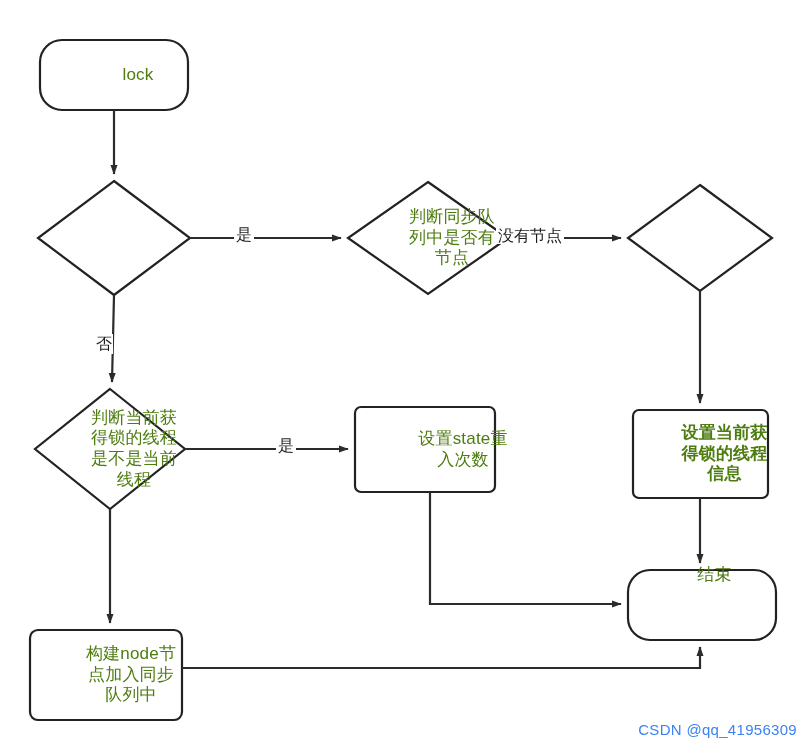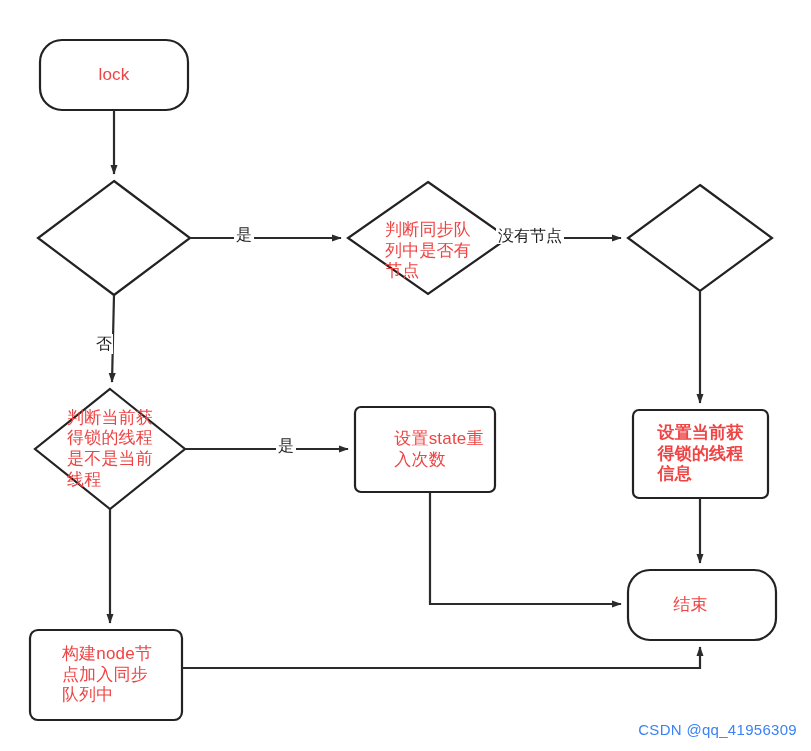--- a/index.html
+++ b/index.html
@@ -34,27 +34,28 @@
     stroke: #2b2b2b;
     stroke-width: 2.2;
     stroke-linejoin: miter;
     stroke-linecap: butt;
   }
   .node-label {
     position: absolute;
     display: flex;
     align-items: center;
     justify-content: center;
-    text-align: left;
-    color: #ef4444;
+    text-align: center;
+    color: #4d7c0f;
     font-size: 17px;
     line-height: 1.22;
     letter-spacing: 0.2px;
     white-space: pre-line;
     pointer-events: none;
+    padding-left: 24px;
   }
   .edge-label {
     position: absolute;
     color: #1c1c1c;
     font-size: 16px;
     line-height: 1;
     text-align: center;
     white-space: nowrap;
     background: #ffffff;
     padding: 0 2px;
@@ -119,42 +120,42 @@
     <path class="conn" d="M430,492 L430,604 L621,604" marker-end="url(#arrow)"></path>
 
     <path class="conn" d="M700,498 L700,563" marker-end="url(#arrow)"></path>
 
     <path class="conn" d="M182,668 L700,668 L700,647" marker-end="url(#arrow)"></path>
   </svg>
 
   <div class="node-label" style="left:40px; top:40px; width:148px; height:70px;">lock</div>
 
 
-  <div class="node-label" style="left:353px; top:207px; width:150px; height:88px;">判断同步队
+  <div class="node-label" style="left:353px; top:194px; width:150px; height:88px;">判断同步队
 列中是否有
 节点</div>
 
 
   <div class="node-label" style="left:38px; top:396px; width:144px; height:106px;">判断当前获
 得锁的线程
 是不是当前
 线程</div>
 
   <div class="node-label" style="left:355px; top:407px; width:168px; height:85px;">设置state重
 入次数</div>
 
   <div class="node-label" style="left:633px; top:410px; width:135px; height:88px;font-weight:bold;">设置当前获
 得锁的线程
 信息</div>
 
   <div class="node-label" style="left:30px; top:630px; width:154px; height:90px;">构建node节
 点加入同步
 队列中</div>
 
-  <div class="node-label" style="left:628px; top:570px; width:125px; height:70px;">结束</div>
+  <div class="node-label" style="left:628px; top:540px; width:125px; height:70px;">结束</div>
 
   <div class="edge-label" style="left:234px; top:227px;">是</div>
 
   <div class="edge-label vertical" style="left:95px; top:334px;">否</div>
 
   <div class="edge-label" style="left:496px; top:228px;">没有节点</div>
 
   <div class="edge-label" style="left:276px; top:438px;">是</div>
 
   <div class="watermark">CSDN @qq_41956309</div>

